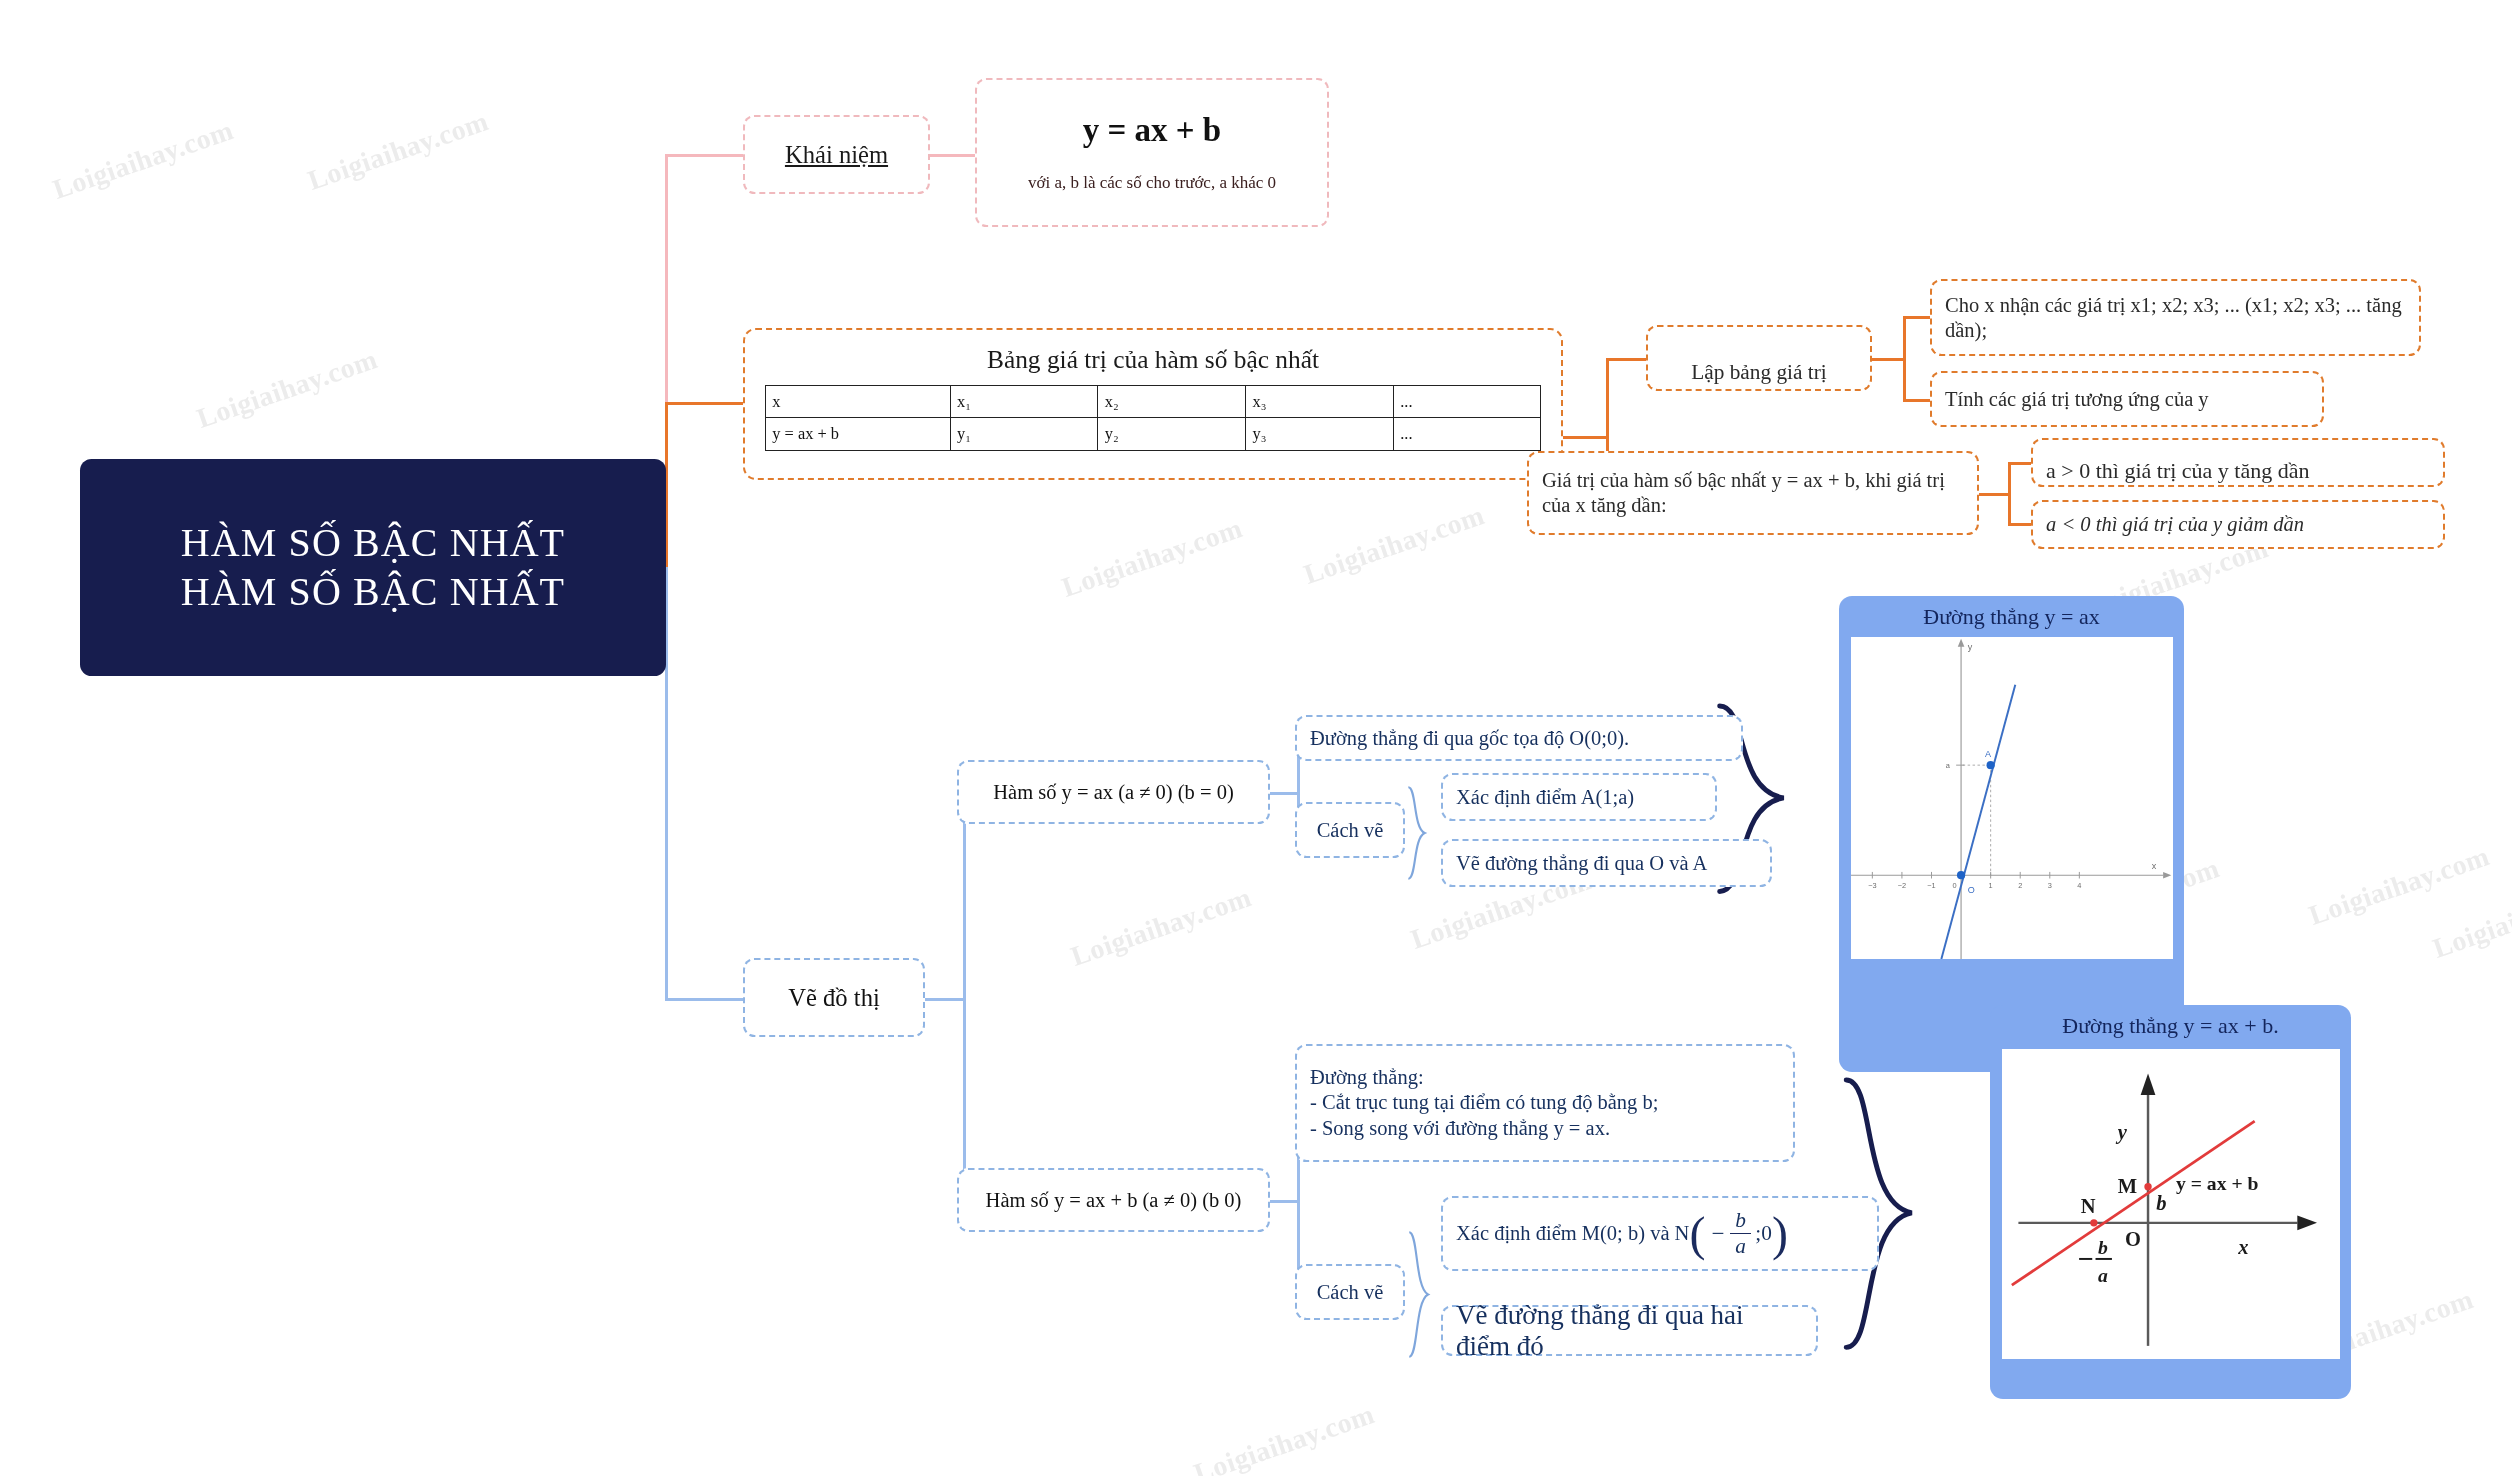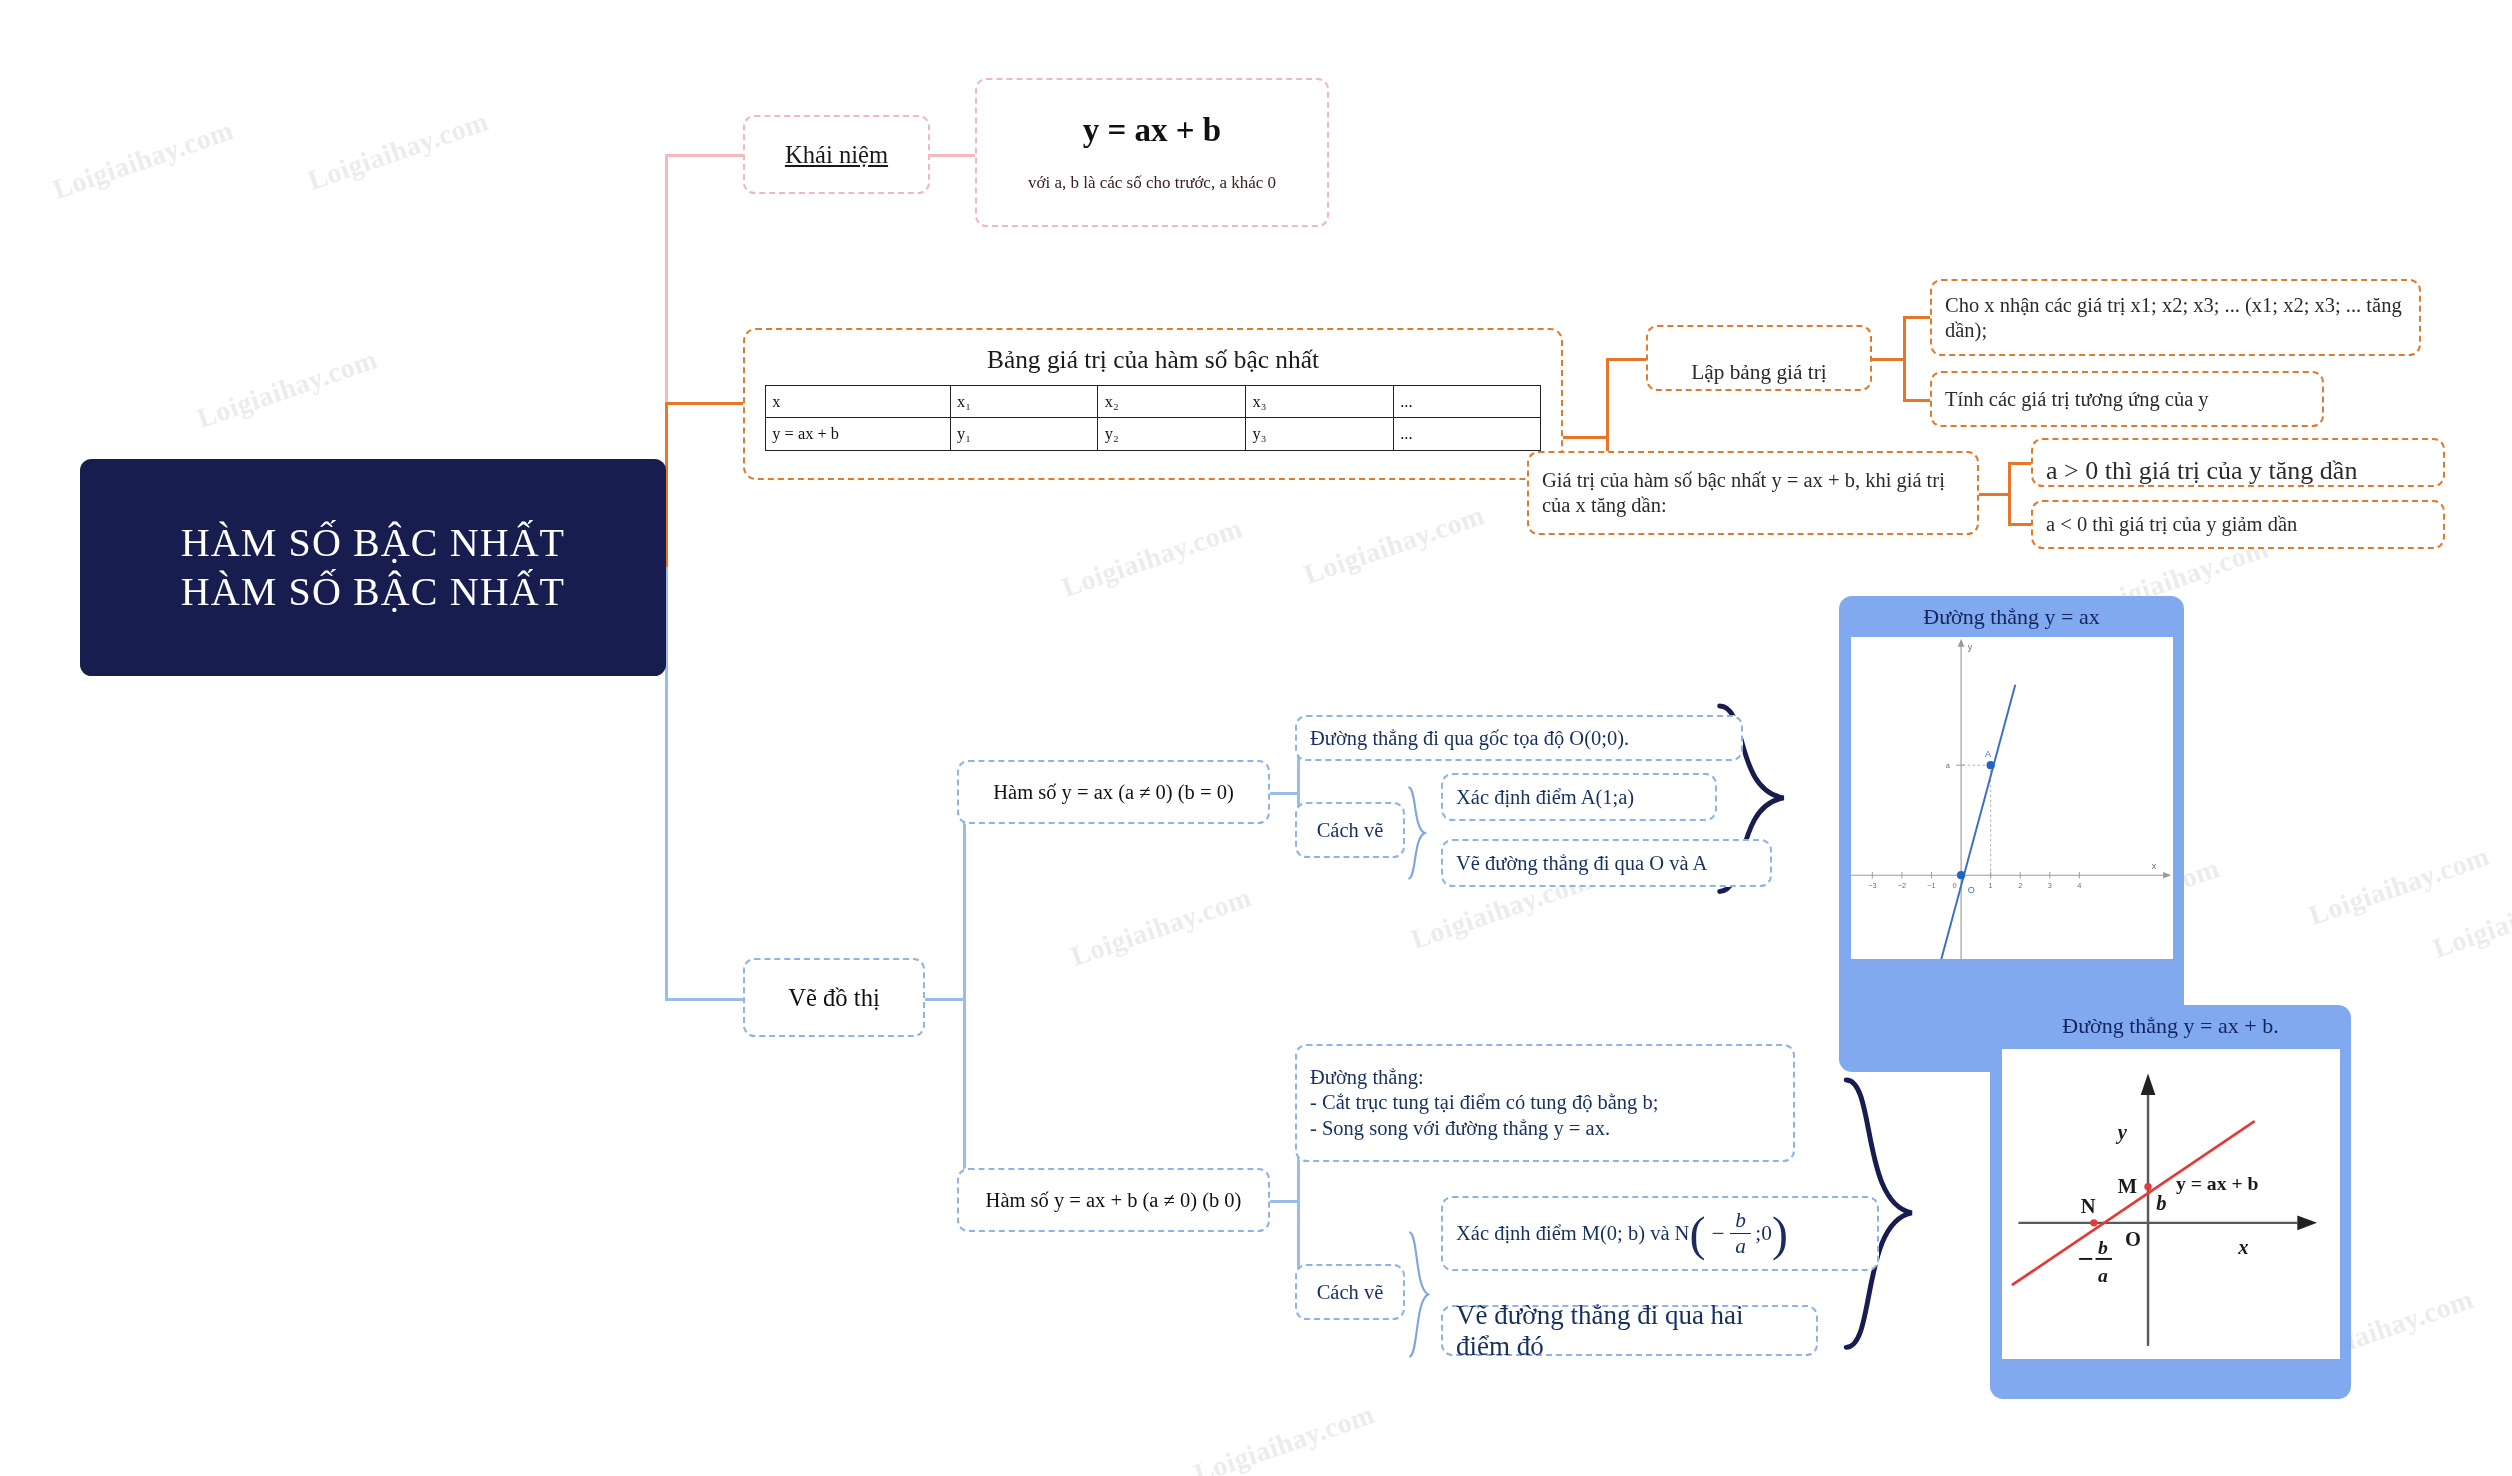--- a/index.html
+++ b/index.html
@@ -163,23 +163,23 @@
 <div class="node orange" style="left:1930px;top:371px;width:394px;height:56px;">
   <div class="lbl pad" style="font-size:20.5px;">Tính các giá trị tương ứng của y</div>
 </div>
 
 <div class="ln h c-orange" style="left:1979px;top:493px;width:31px;"></div>
 <div class="ln v c-orange" style="left:2008px;top:462px;height:64px;"></div>
 <div class="ln h c-orange" style="left:2008px;top:462px;width:26px;"></div>
 <div class="ln h c-orange" style="left:2008px;top:523px;width:26px;"></div>
 
 <div class="node orange" style="left:2031px;top:438px;width:414px;height:49px;">
-  <div class="lbl pad" style="font-size:26px;margin-top:16px;">a &gt; 0 thì giá trị của y tăng dần</div>
-</div>
-<div class="node orange" style="left:2031px;top:500px;width:414px;height:49px;">
+  <div class="lbl pad" style="font-size:22px;margin-top:16px;">a &gt; 0 thì giá trị của y tăng dần</div>
+</div>
+<div class="node orange" style="left:2031px;top:500px;width:414px;height:49px;font-style:italic;">
   <div class="lbl pad" style="font-size:20.5px;">a &lt; 0 thì giá trị của y giảm dần</div>
 </div>
 
 <div class="node blue ctr" style="left:743px;top:958px;width:182px;height:79px;">
   <div class="lbl pad" style="font-size:24.6px;color:#111;">Vẽ đồ thị</div>
 </div>
 
 <div class="ln h c-blue" style="left:925px;top:998px;width:41px;"></div>
 <div class="ln v c-blue" style="left:963px;top:792px;height:410px;"></div>
 <div class="ln h c-blue" style="left:963px;top:792px;width:33px;"></div>

